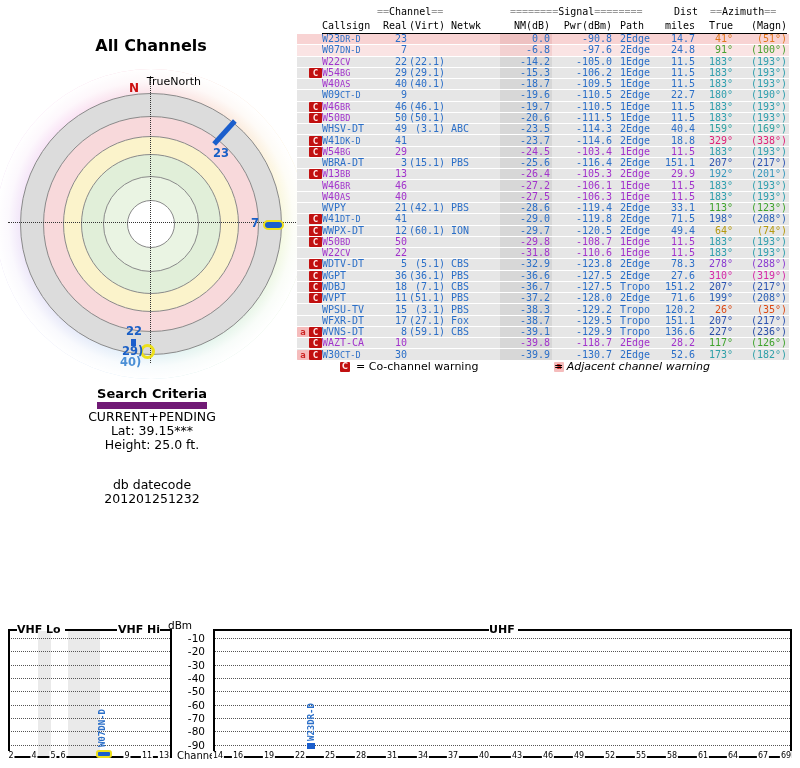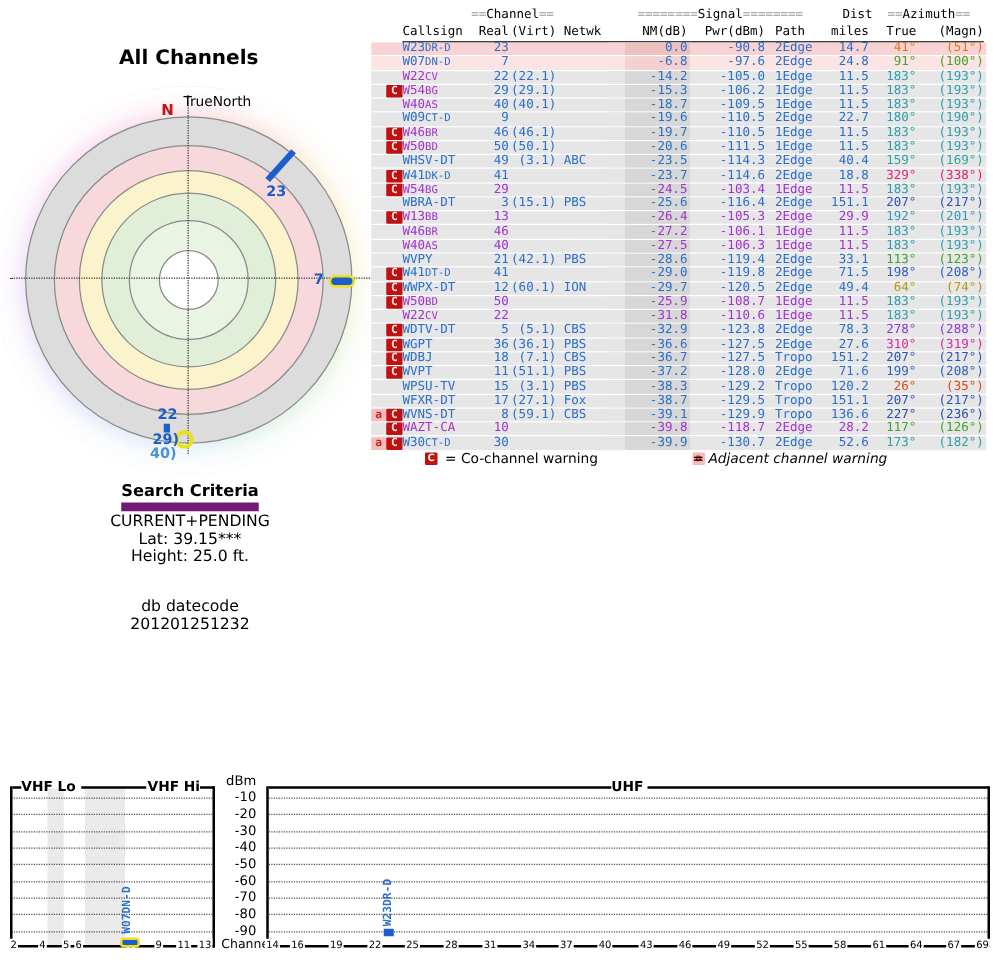--- a/index.html
+++ b/index.html
@@ -70,21 +70,21 @@
   #sitelink a{font:bold 13px "DejaVu Sans",sans-serif;color:#2626cc;text-decoration:underline;cursor:pointer;}
 
   
   .sline{position:absolute;background:#000;}
   .bandlab{position:absolute;font:bold 11px "DejaVu Sans",sans-serif;}
   .grayband{position:absolute;top:631px;height:125px;background:#eaeaea;}
   .gl{position:absolute;height:0;border-top:1px dotted #555;}
   .gl-v{left:9px;width:161px;}
   .gl-u{left:215px;width:575px;}
   .ytick{position:absolute;left:168px;width:37px;text-align:right;font:10.5px "DejaVu Sans",sans-serif;margin-top:-6.5px;}
-  #dbm-label{left:168px;top:619px;width:37px;text-align:right;font:10.5px "DejaVu Sans",sans-serif;}
+  #dbm-label{left:168px;top:619px;width:37px;text-align:left;font:10.5px "DejaVu Sans",sans-serif;}
   #channel-label{left:177px;top:750px;font:10px "DejaVu Sans",sans-serif;}
   .xtick{position:absolute;top:751px;transform:translateX(-50%);background:#fff;padding:0 1px;
          font:8px "DejaVu Sans",sans-serif;}
   .smark{position:absolute;background:#1b5ecc;}
   .vlab{position:absolute;writing-mode:vertical-rl;transform:rotate(180deg);
         font:bold 9px "DejaVu Sans Mono",monospace;color:#2b6fc8;}
 </style>
 </head>
 <body>
 
@@ -410,21 +410,21 @@
           <span class="cell cmg r" style="color: rgb(181, 153, 14);">(74°)</span>
         </div>
 
         <div class="trow">
           <span class="cell ba"></span>
           <span class="cell bc">C</span>
           <span class="cell ccs" style="color: rgb(162, 51, 204);"><span>W50</span><span class="cs2">BD</span></span>
           <span class="cell cre r" style="color: rgb(162, 51, 204);">50</span>
           <span class="cell cv r" style="color: rgb(162, 51, 204);"></span>
           <span class="cell cn" style="color: rgb(162, 51, 204);"></span>
-          <span class="cell cnm r" style="color: rgb(162, 51, 204);">-25.9</span>
+          <span class="cell cnm r" style="color: rgb(162, 51, 204);">-29.8</span>
           <span class="cell cpw r" style="color: rgb(162, 51, 204);">-108.7</span>
           <span class="cell cpa" style="color: rgb(162, 51, 204);">1Edge</span>
           <span class="cell cmi r" style="color: rgb(162, 51, 204);">11.5</span>
           <span class="cell ctr r" style="color: rgb(47, 159, 174);">183°</span>
           <span class="cell cmg r" style="color: rgb(47, 159, 174);">(193°)</span>
         </div>
 
         <div class="trow">
           <span class="cell ba"></span>
           <span class="cell bc"></span>

